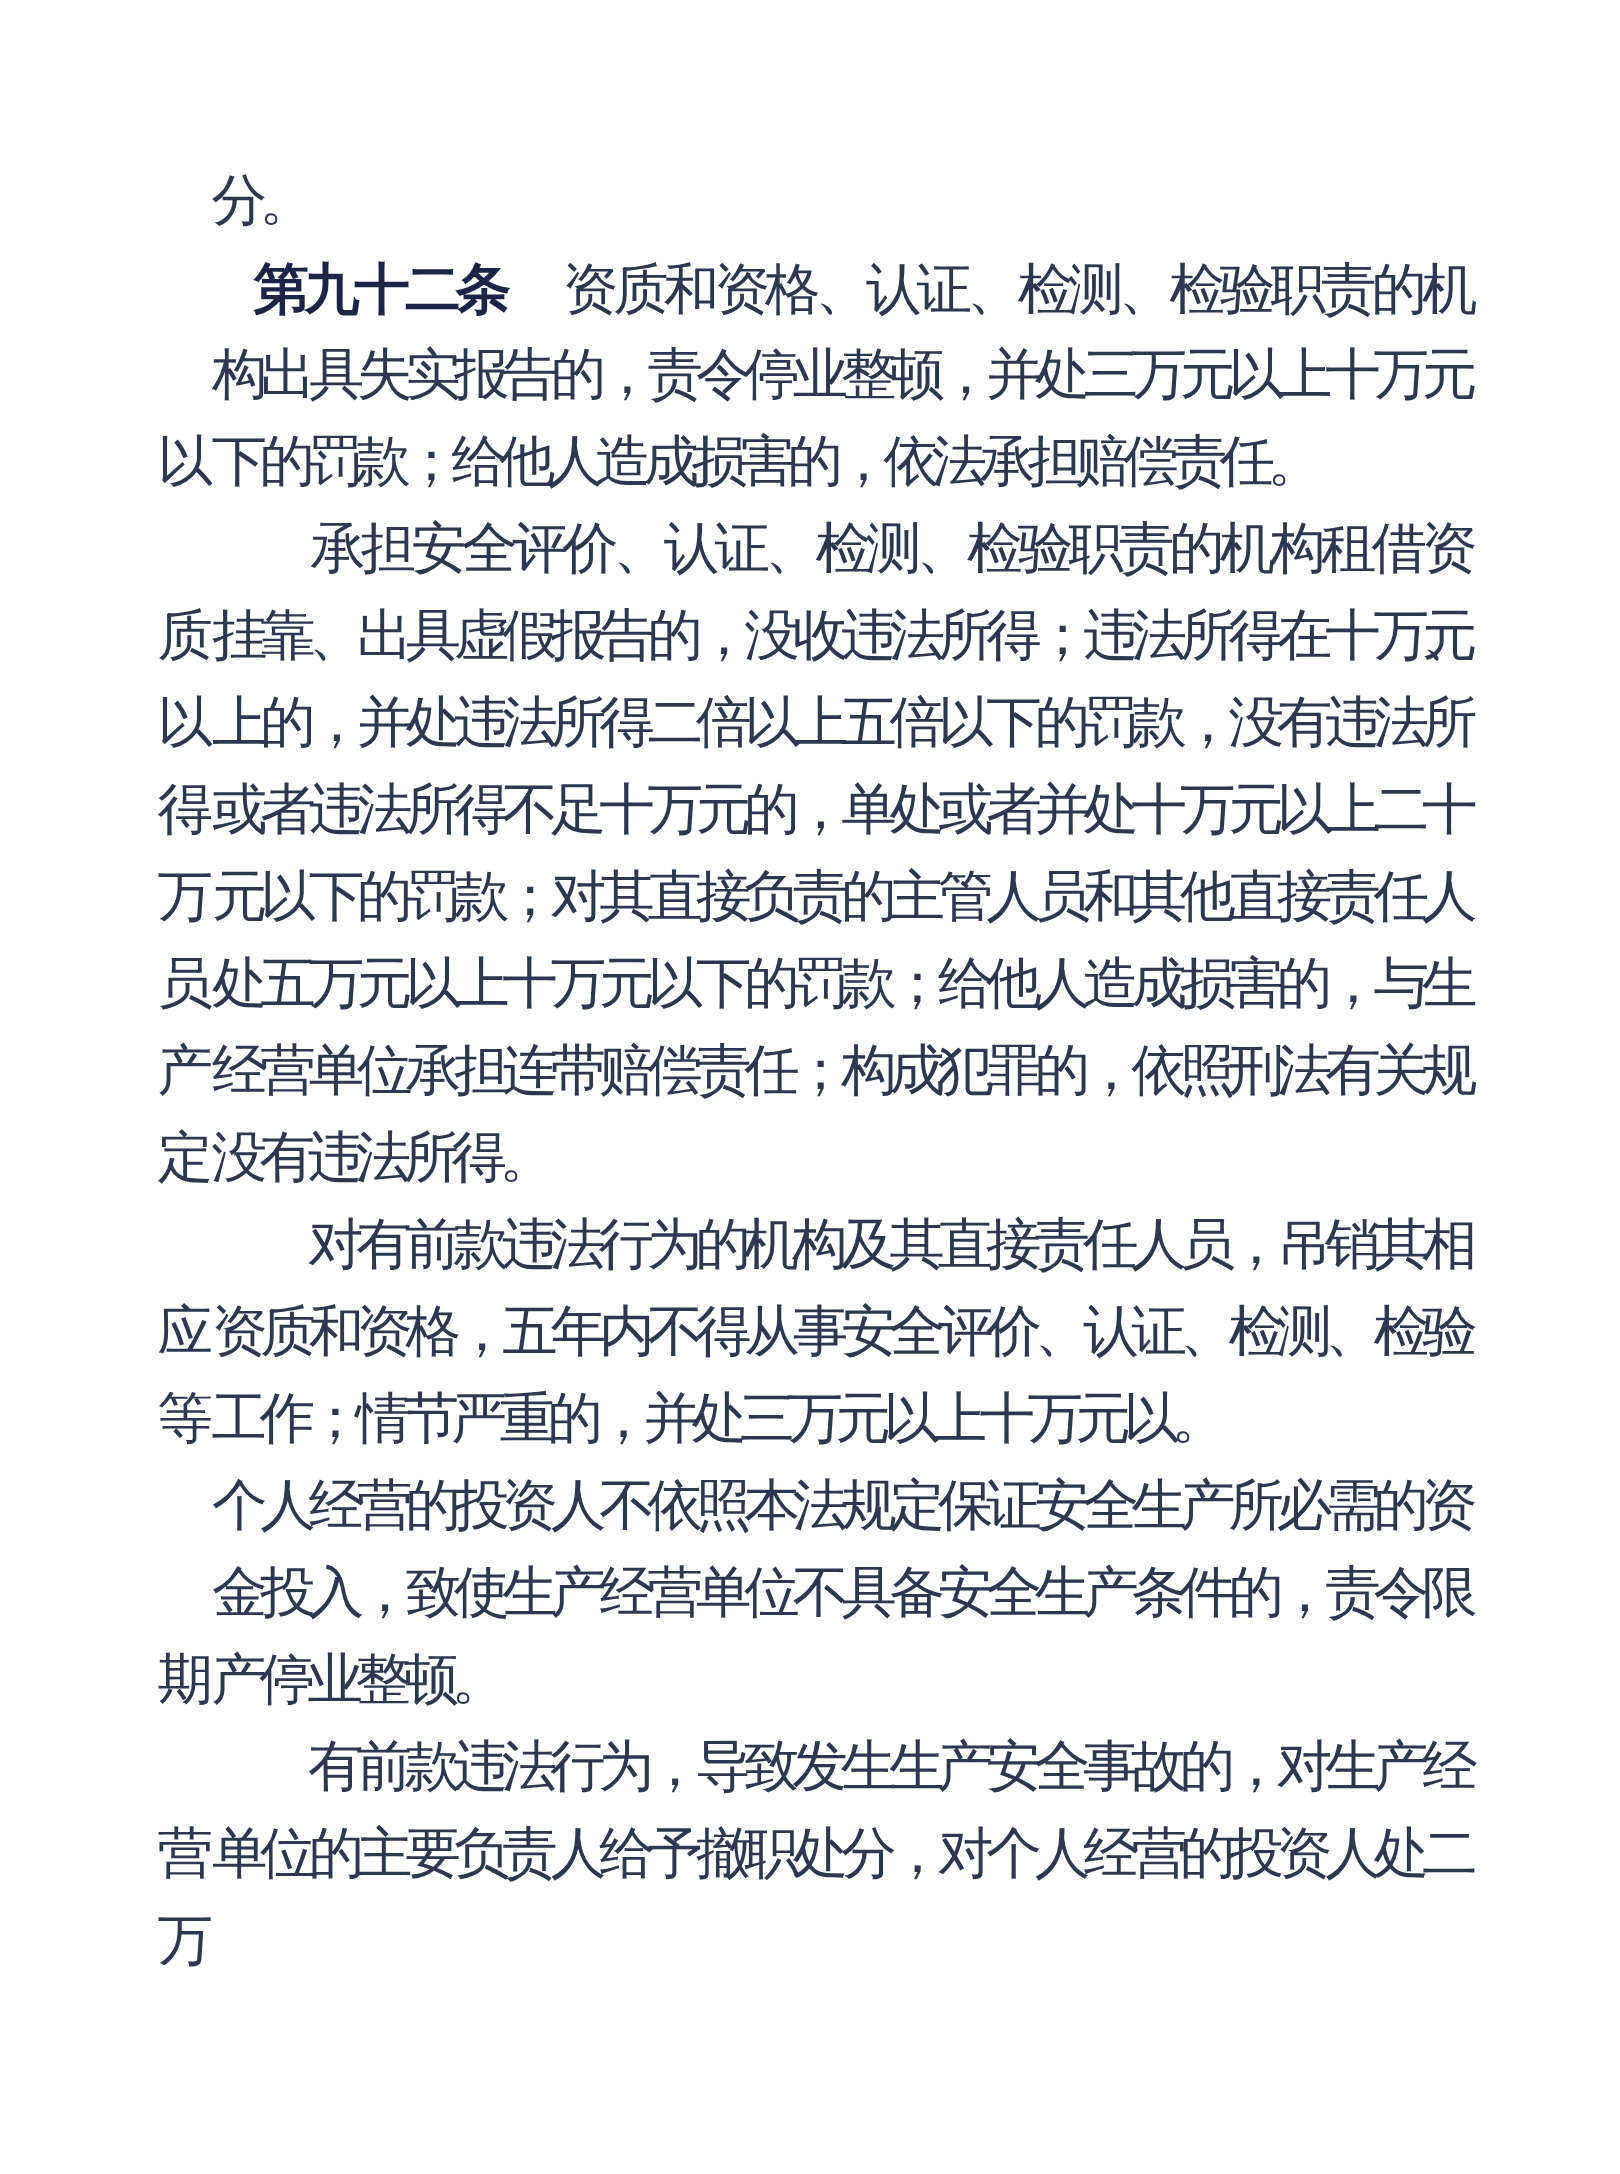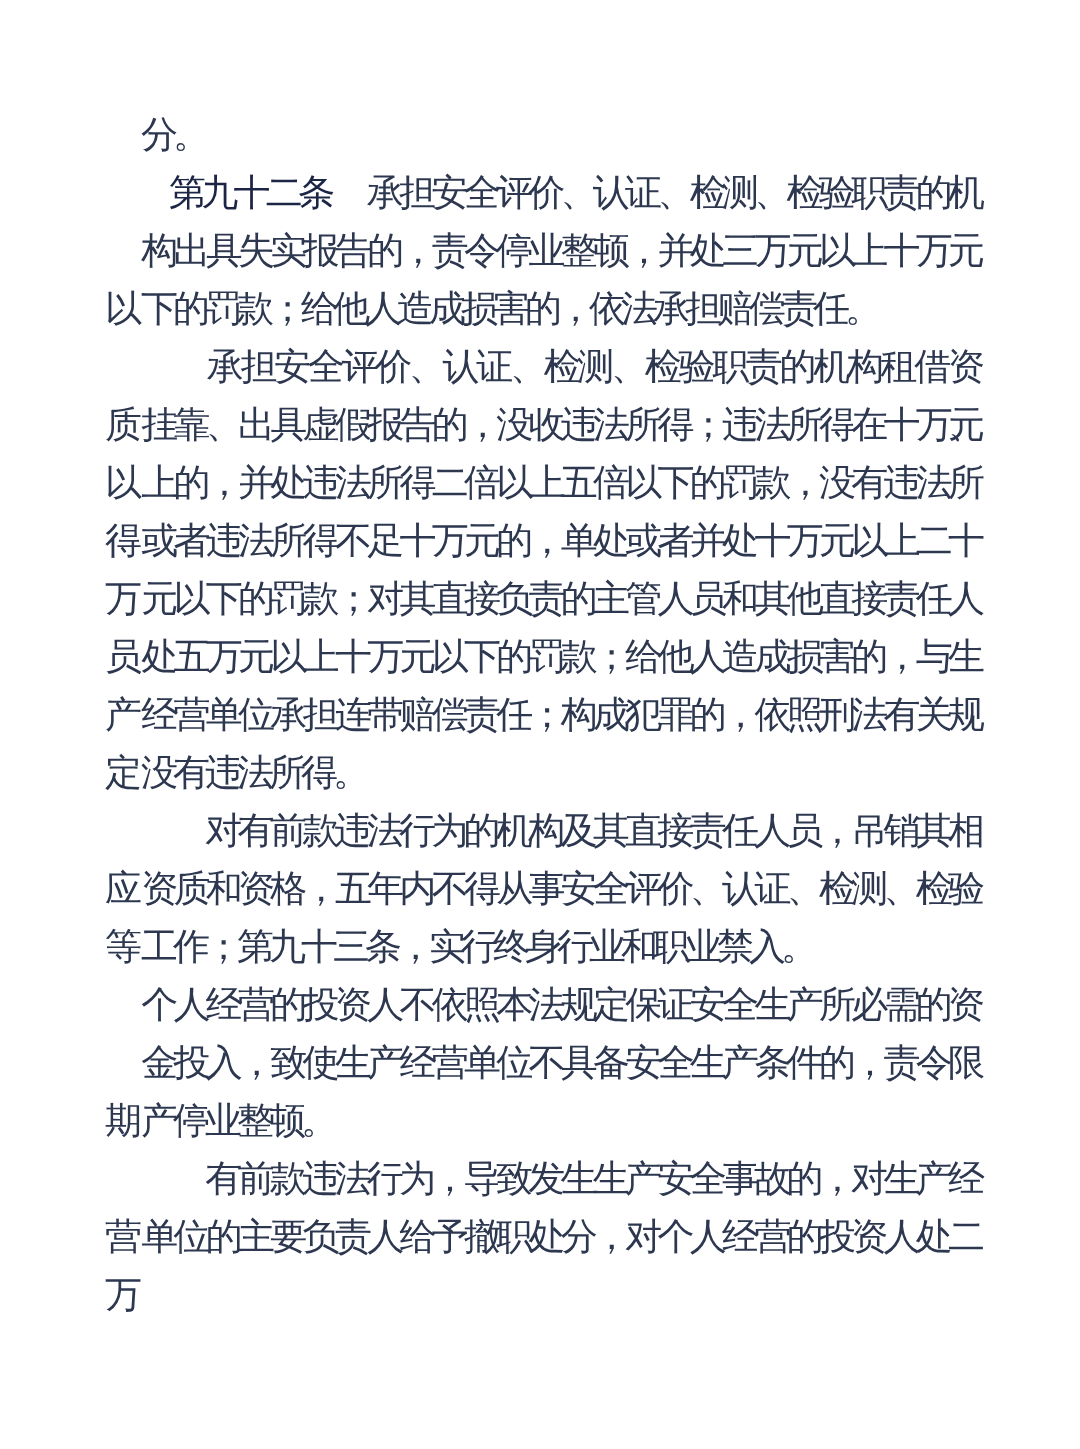--- a/index.html
+++ b/index.html
@@ -30,38 +30,38 @@
   }
   .line.justify {
     white-space: normal;
     text-align: justify;
     text-align-last: justify;
   }
   .line.indent {
     text-indent: 64px;
   }
   .article {
-    font-weight: 400;
+    font-weight: 700;
     font-family: "Liberation Sans", "DejaVu Sans", sans-serif;
     color: var(--heading-color, #1c2545);
   }
   .article-gap {
     display: inline-block;
     width: 36px;
     text-indent: 0;
   }
 </style>
 </head>
 <body>
 
 <div class="page">
   <div class="text-block" id="text-block">
   <div class="line"><span class="article-gap" hidden=""></span><span class="line-text">分。</span></div>
 
-  <div class="line indent justify"><span class="article">第九十二条</span><span class="article-gap"></span><span class="line-text">承担安全评价、认证、检测、检验职责的机</span></div>
+  <div class="line indent justify"><span class="article">第九十二条</span><span class="article-gap"></span><span class="line-text">资质和资格、认证、检测、检验职责的机</span></div>
 
   <div class="line justify"><span class="article-gap" hidden=""></span><span class="line-text">构出具失实报告的，责令停业整顿，并处三万元以上十万元以</span></div>
 
   <div class="line"><span class="article-gap" hidden=""></span><span class="line-text">下的罚款；给他人造成损害的，依法承担赔偿责任。</span></div>
 
   <div class="line indent justify"><span class="article-gap" hidden=""></span><span class="line-text">承担安全评价、认证、检测、检验职责的机构租借资质、</span></div>
 
   <div class="line justify"><span class="article-gap" hidden=""></span><span class="line-text">挂靠、出具虚假报告的，没收违法所得；违法所得在十万元以</span></div>
 
   <div class="line justify"><span class="article-gap" hidden=""></span><span class="line-text">上的，并处违法所得二倍以上五倍以下的罚款，没有违法所得</span></div>
@@ -73,21 +73,21 @@
   <div class="line justify"><span class="article-gap" hidden=""></span><span class="line-text">处五万元以上十万元以下的罚款；给他人造成损害的，与生产</span></div>
 
   <div class="line justify"><span class="article-gap" hidden=""></span><span class="line-text">经营单位承担连带赔偿责任；构成犯罪的，依照刑法有关规定</span></div>
 
   <div class="line"><span class="article-gap" hidden=""></span><span class="line-text">没有违法所得。</span></div>
 
   <div class="line indent justify"><span class="article-gap" hidden=""></span><span class="line-text">对有前款违法行为的机构及其直接责任人员，吊销其相应</span></div>
 
   <div class="line justify"><span class="article-gap" hidden=""></span><span class="line-text">资质和资格，五年内不得从事安全评价、认证、检测、检验等</span></div>
 
-  <div class="line"><span class="article-gap" hidden=""></span><span class="line-text">工作；第九十三条，实行终身行业和职业禁入。</span></div>
+  <div class="line"><span class="article-gap" hidden=""></span><span class="line-text">工作；情节严重的，并处三万元以上十万元以。</span></div>
 
 
   <div class="line justify"><span class="article-gap" hidden=""></span><span class="line-text">个人经营的投资人不依照本法规定保证安全生产所必需的资</span></div>
 
   <div class="line justify"><span class="article-gap" hidden=""></span><span class="line-text">金投入，致使生产经营单位不具备安全生产条件的，责令限期</span></div>
 
 
   <div class="line"><span class="article-gap" hidden=""></span><span class="line-text">产停业整顿。</span></div>
 
   <div class="line indent justify"><span class="article-gap" hidden=""></span><span class="line-text">有前款违法行为，导致发生生产安全事故的，对生产经营</span></div>

